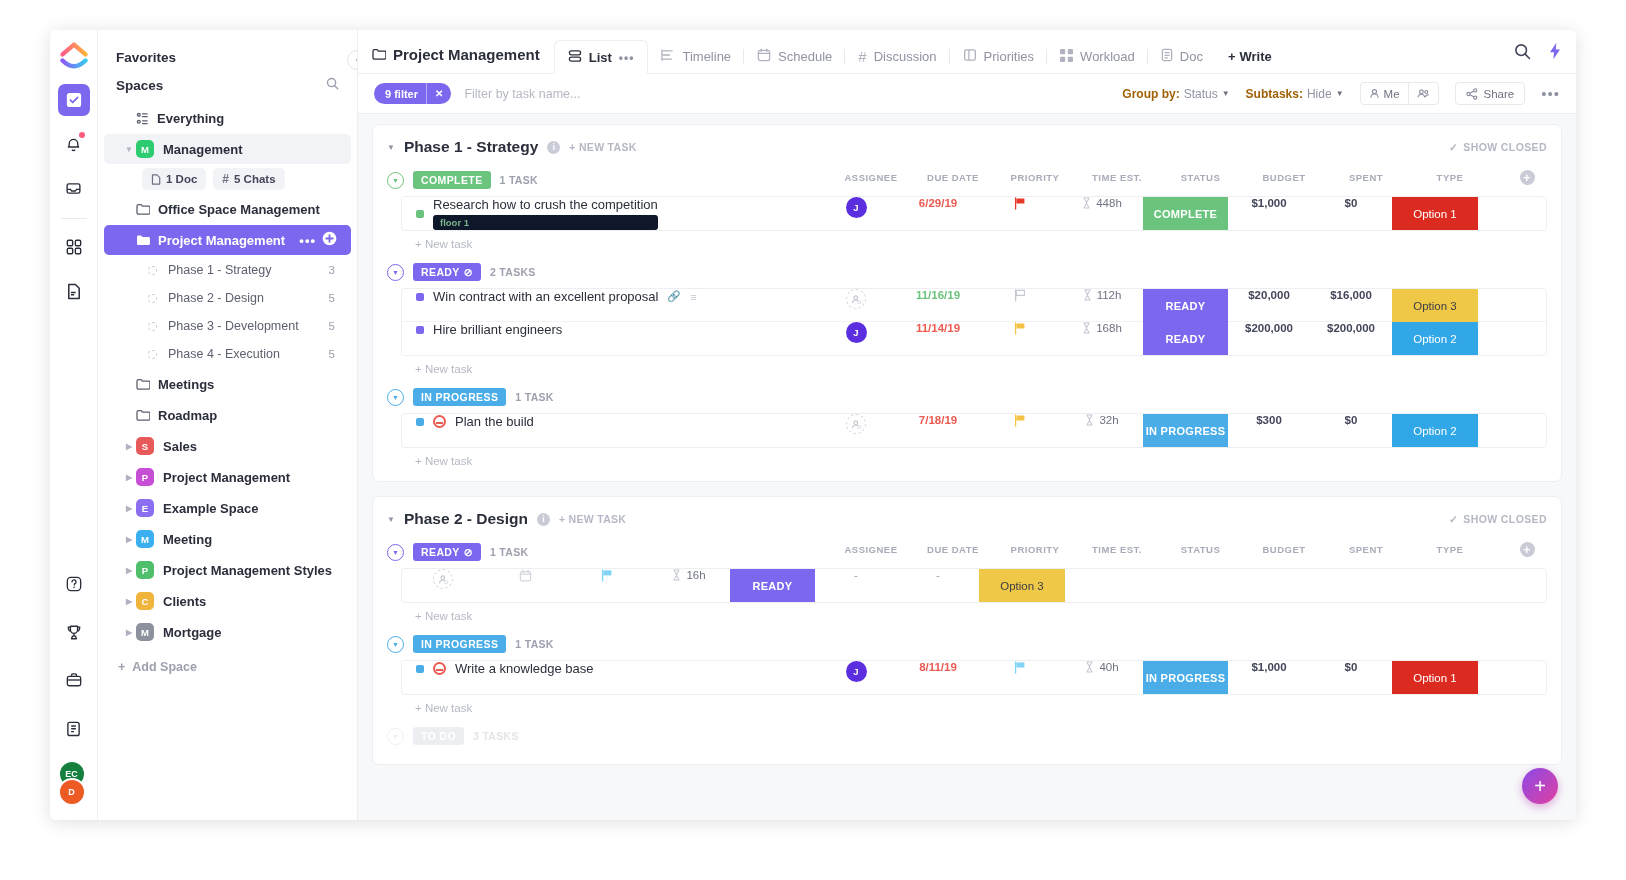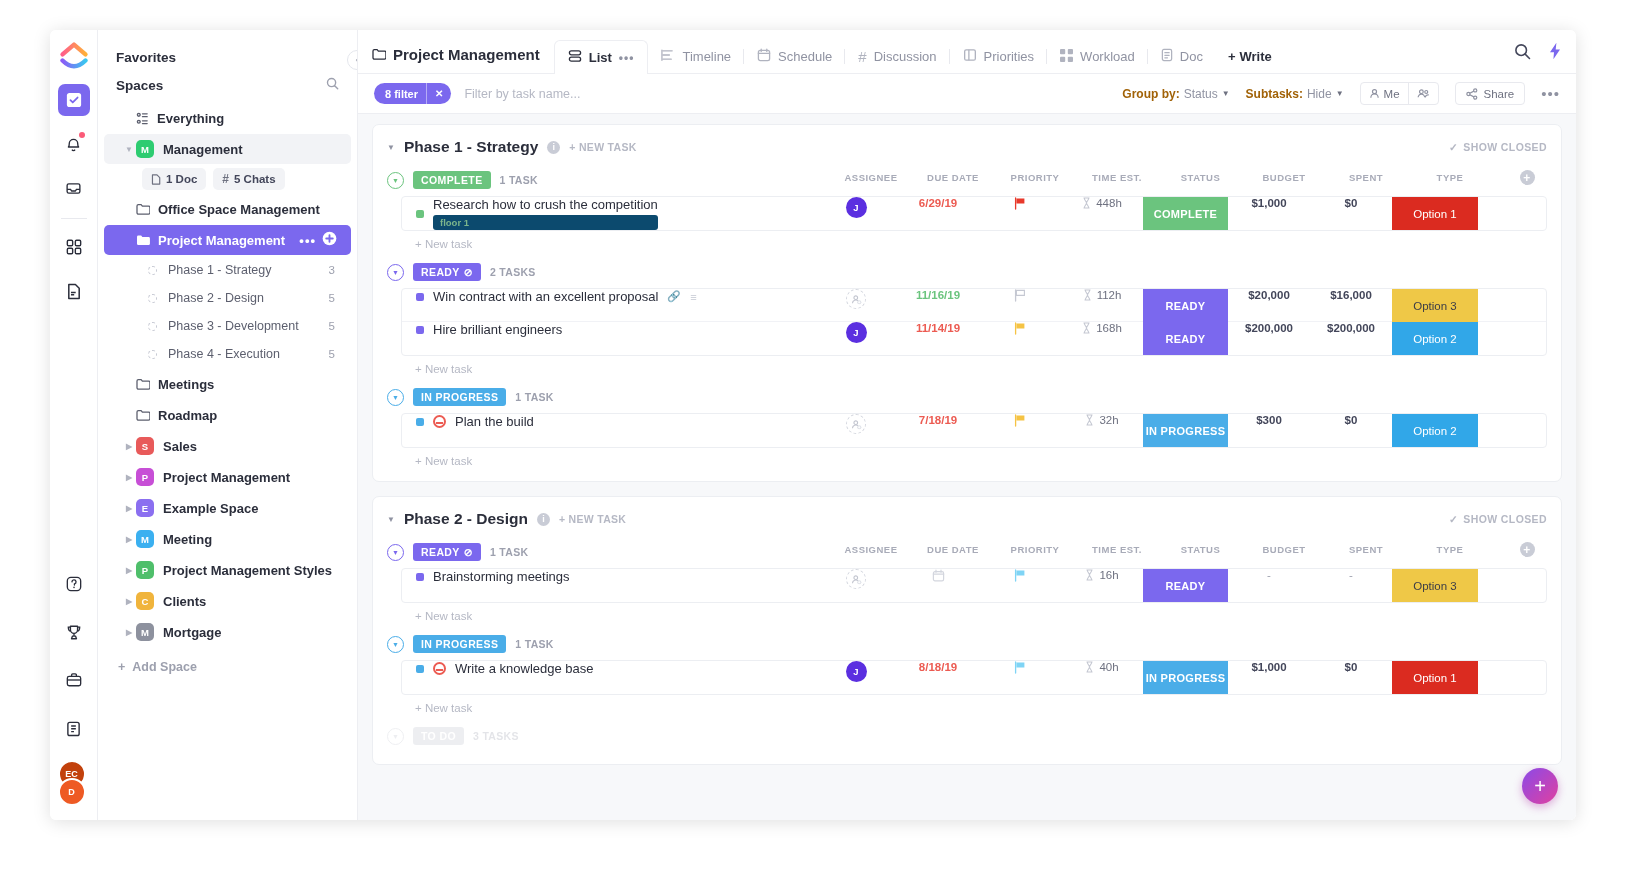--- a/index.html
+++ b/index.html
@@ -39,21 +39,21 @@
   .rail-sep { width: 26px; height: 1px; background: #e8e9ee; margin: 2px 0 12px; }
   .rail-bottom { margin-top: auto; display: flex; flex-direction: column; align-items: center; }
   .rail-bottom .rail-btn { margin-bottom: 16px; }
   .rail-avatars { position: relative; height: 54px; width: 40px; margin-bottom: 6px; }
   .av {
     position: absolute; width: 28px; height: 28px; border-radius: 50%;
     color: #fff; font-size: 9px; font-weight: bold;
     display: flex; align-items: center; justify-content: center;
     border: 2px solid #fff;
   }
-  .av1 { background: #c2410c; left: 4px; top: 0; }
+  .av1 { background: #15803d; left: 4px; top: 0; }
   .av2 { background: #ee5a24; left: 4px; top: 18px; }
   .dot-badge {
     position: absolute; width: 6px; height: 6px; border-radius: 50%;
     background: #fb5b78; right: 5px; top: 4px;
   }
 
   
   .sidebar {
     width: 260px; flex: 0 0 260px;
     background: #fff;
@@ -242,21 +242,21 @@
   .rows { background: #fff; border: 1px solid #eceef2; border-radius: 4px; margin-left: 28px; margin-right: 14px; }
   .row {
     display: flex; align-items: flex-start; height: 33px;
     border-bottom: 1px solid #f1f2f6;
   }
   .row:last-child { border-bottom: none; }
   .row-name { display: flex; align-items: center; gap: 9px; padding-left: 14px; flex: 1; min-width: 0; }
   .pri-sq { width: 8px; height: 8px; border-radius: 2px; flex: 0 0 8px; }
   .tname { font-size: 13px; color: #2b2e3b; }
   .tag-sm {
-    background: #0c4a6e; color: #7bb58c; font-size: 9.5px; font-weight: bold;
+    background: #0f172a; color: #7bb58c; font-size: 9.5px; font-weight: bold;
     padding: 2px 7px; border-radius: 3px; display: inline-block; margin-top: 3px;
   }
   .blocked {
     width: 13px; height: 13px; border-radius: 50%;
     border: 2px solid #ec5b52; position: relative; flex: 0 0 13px;
   }
   .blocked::after {
     content: ''; position: absolute; left: 1px; top: 4.5px;
     width: 7px; height: 2px; background: #ec5b52;
   }
@@ -653,21 +653,21 @@
         <span>
           <svg width="14" height="18" viewBox="0 0 14 18" fill="#7b68ee">
               <path d="M8.4 0.8L2 10.2h4L5.4 17.2 12 7.6H7.7z"></path>
             </svg>
         </span>
       </div>
     </div>
 
     <div class="filterbar">
       <div class="filter-pill">
-        <span class="lab">8 filter</span>
+        <span class="lab">9 filter</span>
         <span class="x">✕</span>
       </div>
       <div class="filter-input">Filter by task name...</div>
 
       <div class="fb-right">
         <div class="gb">
           <b>Group by:</b>
           <span class="v">Status</span>
           <span style="font-size:8px;">▼</span>
         </div>
@@ -952,24 +952,20 @@
               <div class="ch c-budget">BUDGET</div>
               <div class="ch c-spent">SPENT</div>
               <div class="ch c-type">TYPE</div>
               <div class="ch c-end" style="display:flex;align-items:center;justify-content:center;">
                 <span class="plus-circ">+</span>
               </div>
             </div>
           </div>
           <div class="rows">
             <div class="row">
-              <div class="row-name">
-                <span class="pri-sq" style="background:#7b68ee"></span>
-                <span class="tname">Brainstorming meetings</span>
-              </div>
               <div class="cell c-assignee">
                 <span class="avatar-empty">
                   <svg width="11" height="11" viewBox="0 0 12 12" fill="none" stroke="#c2c5cf" stroke-width="1.2">
                       <circle cx="5.2" cy="4" r="2"></circle>
                       <path d="M1.6 10a3.6 3.6 0 0 1 6.2-2.4"></path>
                       <circle cx="9" cy="9" r="2.3" fill="#dfe2e8" stroke="none"></circle>
                       <path d="M9 7.8v2.4M7.8 9h2.4" stroke="#fff" stroke-width="1.1"></path>
                     </svg>
                 </span>
               </div>
@@ -1016,21 +1012,21 @@
           <div class="rows">
             <div class="row">
               <div class="row-name">
                 <span class="pri-sq" style="background:#4aade8"></span>
                 <span class="blocked"></span>
                 <span class="tname">Write a knowledge base</span>
               </div>
               <div class="cell c-assignee">
                 <span class="avatar-j">J</span>
               </div>
-              <div class="cell c-due due-red">8/18/19</div>
+              <div class="cell c-due due-red">8/11/19</div>
               <div class="cell c-pri">
                 <svg width="12" height="13" viewBox="0 0 12 13">
                     <path d="M1.6 1v11" stroke="#7fd4f5" stroke-width="1.3" stroke-linecap="round"></path>
                     <path d="M2.4 1.4h8v5h-8z" fill="#7fd4f5"></path>
                   </svg>
               </div>
               <div class="cell c-time">
                 <span class="time-val">
                   <svg width="9" height="12" viewBox="0 0 9 12" fill="none" stroke="#c5c8d2" stroke-width="1.1">
                       <path d="M1.5 1h6M1.5 11h6M2.3 1c0 2.4 2.2 3.4 2.2 5s-2.2 2.6-2.2 5M6.7 1c0 2.4-2.2 3.4-2.2 5s2.2 2.6 2.2 5"></path>

